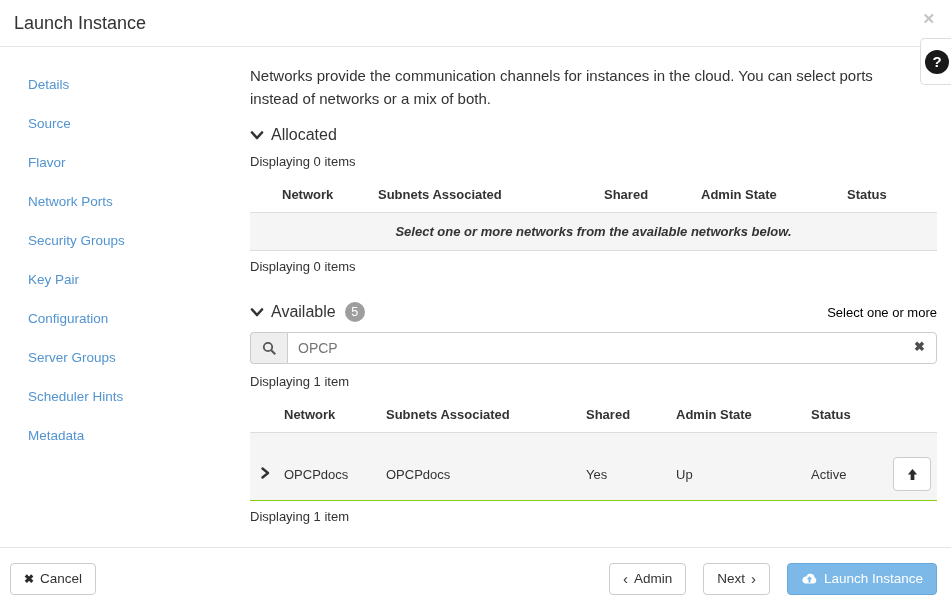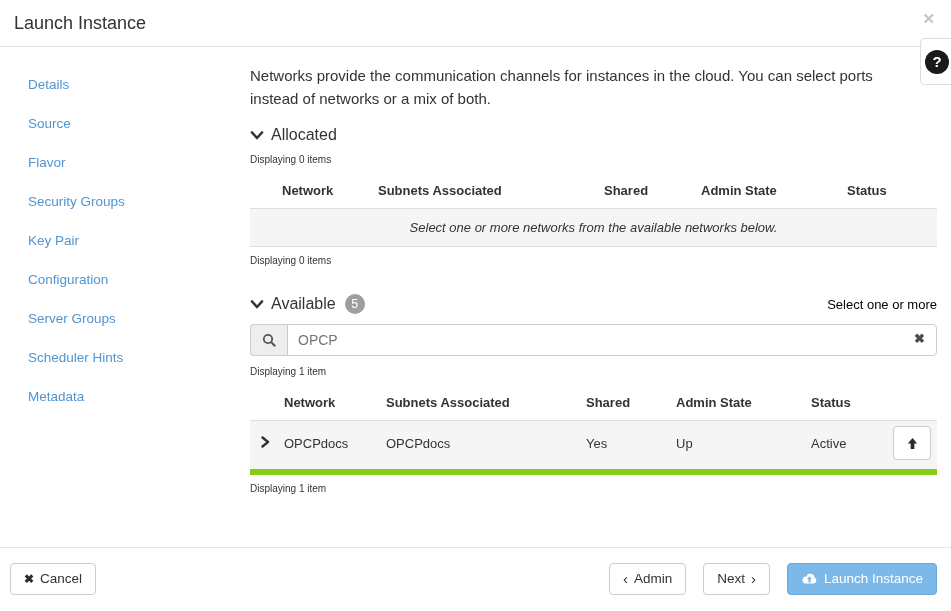--- a/index.html
+++ b/index.html
@@ -68,41 +68,42 @@
     margin: 6px 0 10px 0;
   }
   .section-header .chev { margin-right: 7px; display: inline-flex; cursor: pointer; }
   .badge-count {
     display: inline-block; margin-left: 9px;
     width: 20px; height: 20px; border-radius: 50%;
     background: #9e9e9e; color: #fff;
     font-size: 12.5px; line-height: 20px; text-align: center;
   }
   .header-hint { margin-left: auto; font-size: 13px; color: #000000; }
-  .count-line { font-size: 10px; margin: 8px 0; }
+  .count-line { font-size: 13px; margin: 8px 0; }
   
   table { width: 100%; border-collapse: collapse; font-size: 13px; table-layout: fixed; }
   th {
     text-align: left; font-weight: bold; color: #333;
     padding: 10px 8px; border-bottom: 1px solid #ddd;
     white-space: nowrap; overflow: hidden;
   }
   td { padding: 8px; }
   .alloc-table th:first-child { padding-left: 32px; }
   .placeholder-row td {
     background: #f5f5f5;
     text-align: center; font-style: italic;
     padding: 11px 8px;
     border-bottom: 1px solid #ddd;
+    font-weight: bold;
   }
   .avail-row td {
     background: #f5f5f5;
-    border-bottom: 6px solid #84cc16;
+    border-bottom: 1px solid #84cc16;
     vertical-align: middle;
-    padding-top: 5px; padding-bottom: 9px;
+    padding-top: 24px; padding-bottom: 9px;
   }
   .expander-cell { text-align: center; padding-left: 4px; padding-right: 0; cursor: pointer; }
   .action-cell { text-align: right; padding-right: 6px; }
   .up-btn {
     width: 38px; height: 34px;
     background: #fff; border: 1px solid #ccc; border-radius: 4px;
     display: inline-flex; align-items: center; justify-content: center;
     cursor: pointer;
   }
   
@@ -160,20 +161,21 @@
 
 <div class="help-tab">
   <span class="help-circle">?</span>
 </div>
 
 <div class="modal-body">
   <div class="sidebar">
     <a class="side-item"><span>Details</span></a>
     <a class="side-item"><span>Source</span></a>
     <a class="side-item"><span>Flavor</span></a>
+    <a class="side-item"><span>Network Ports</span></a>
     <a class="side-item"><span>Security Groups</span></a>
     <a class="side-item"><span>Key Pair</span></a>
     <a class="side-item"><span>Configuration</span></a>
     <a class="side-item"><span>Server Groups</span></a>
     <a class="side-item"><span>Scheduler Hints</span></a>
     <a class="side-item"><span>Metadata</span></a>
   </div>
 
   <div class="content">
     <p class="description">Networks provide the communication channels for instances in the cloud. You can select ports instead of networks or a mix of both.</p>

